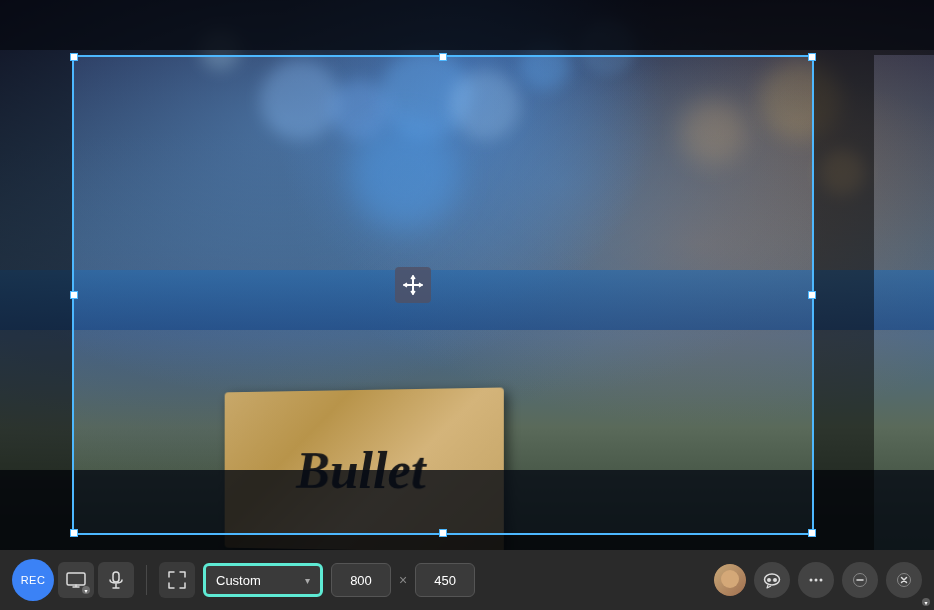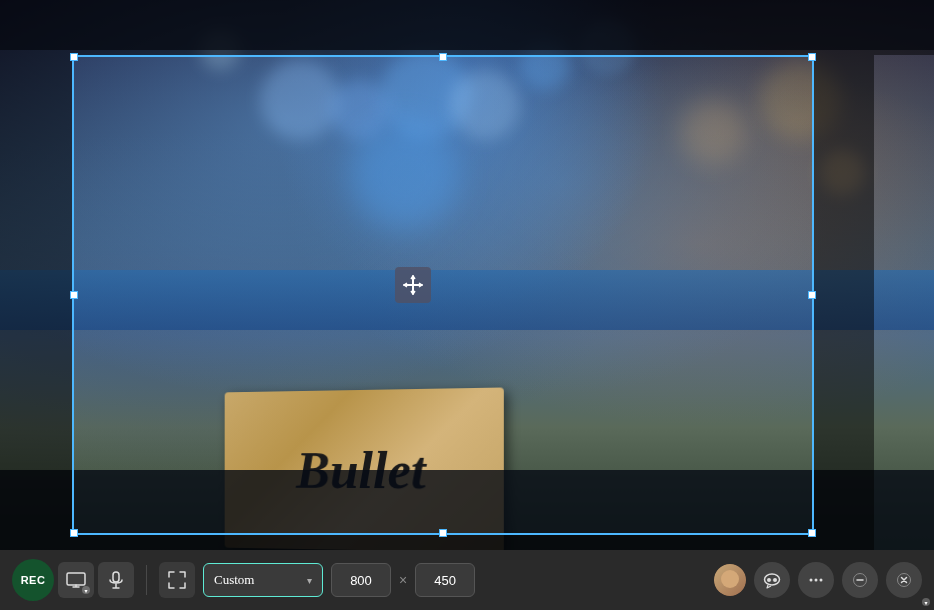--- a/index.html
+++ b/index.html
@@ -192,28 +192,28 @@
 
     .toolbar-left {
       display: flex;
       align-items: center;
       gap: 4px;
     }
 
     .rec-btn {
       width: 42px;
       height: 42px;
-      background: #14532d;
+      background: #3b82f6;
       border-radius: 50%;
       display: flex;
       align-items: center;
       justify-content: center;
       color: #fff;
       font-size: 11px;
-      font-weight: bold;
+      font-weight: normal;
       cursor: pointer;
       letter-spacing: 0.5px;
     }
 
     .screen-btn {
       width: 36px;
       height: 36px;
       border-radius: 6px;
       display: flex;
       align-items: center;
@@ -254,31 +254,30 @@
       justify-content: center;
       color: #ddd;
       font-size: 16px;
       cursor: pointer;
       background: rgba(255,255,255,0.08);
     }
 
     .resolution-dropdown {
       height: 34px;
       background: #3a3a3a;
-      border: 1px solid #5eead4;
+      border: 3px solid #5eead4;
       border-radius: 6px;
       color: #fff;
       font-size: 13px;
       padding: 0 10px;
       display: flex;
       align-items: center;
       gap: 4px;
       cursor: pointer;
       min-width: 120px;
-      font-family: Liberation Serif, serif;
     }
 
     .resolution-dropdown .arrow {
       margin-left: auto;
       font-size: 10px;
       color: #aaa;
     }
 
     .dimension-input {
       height: 34px;

